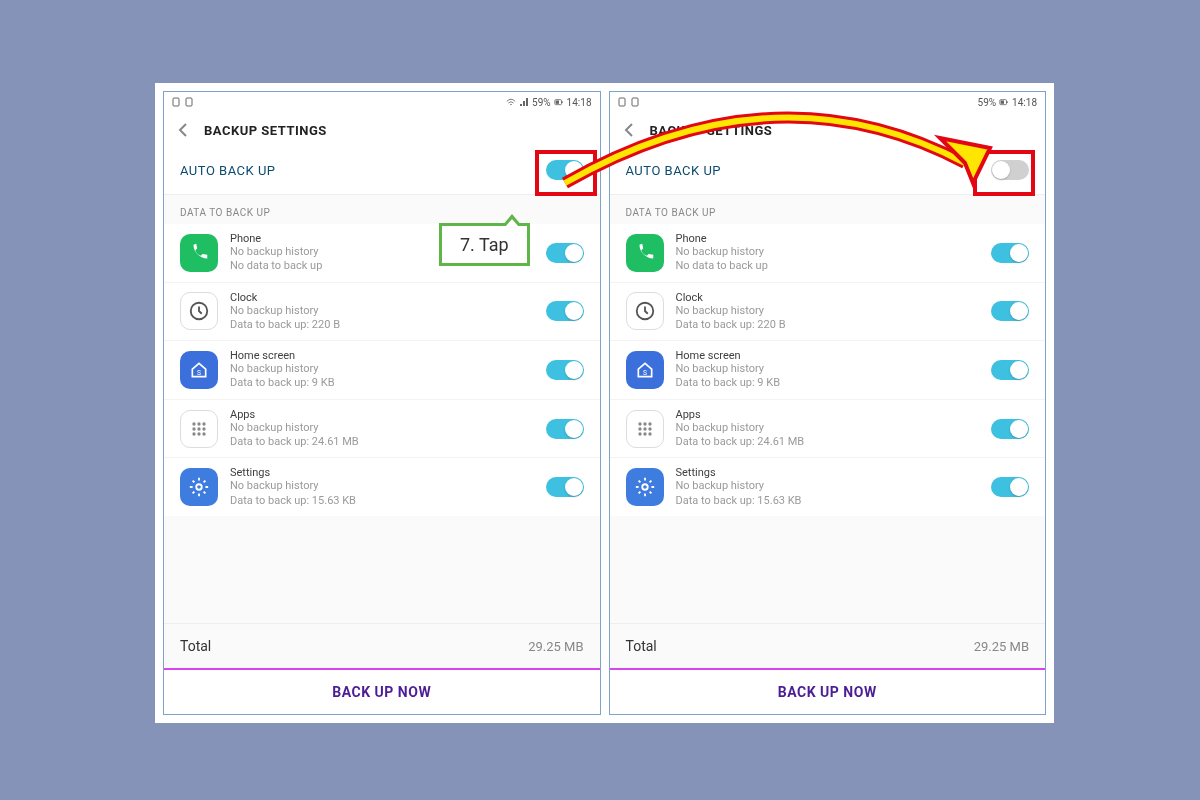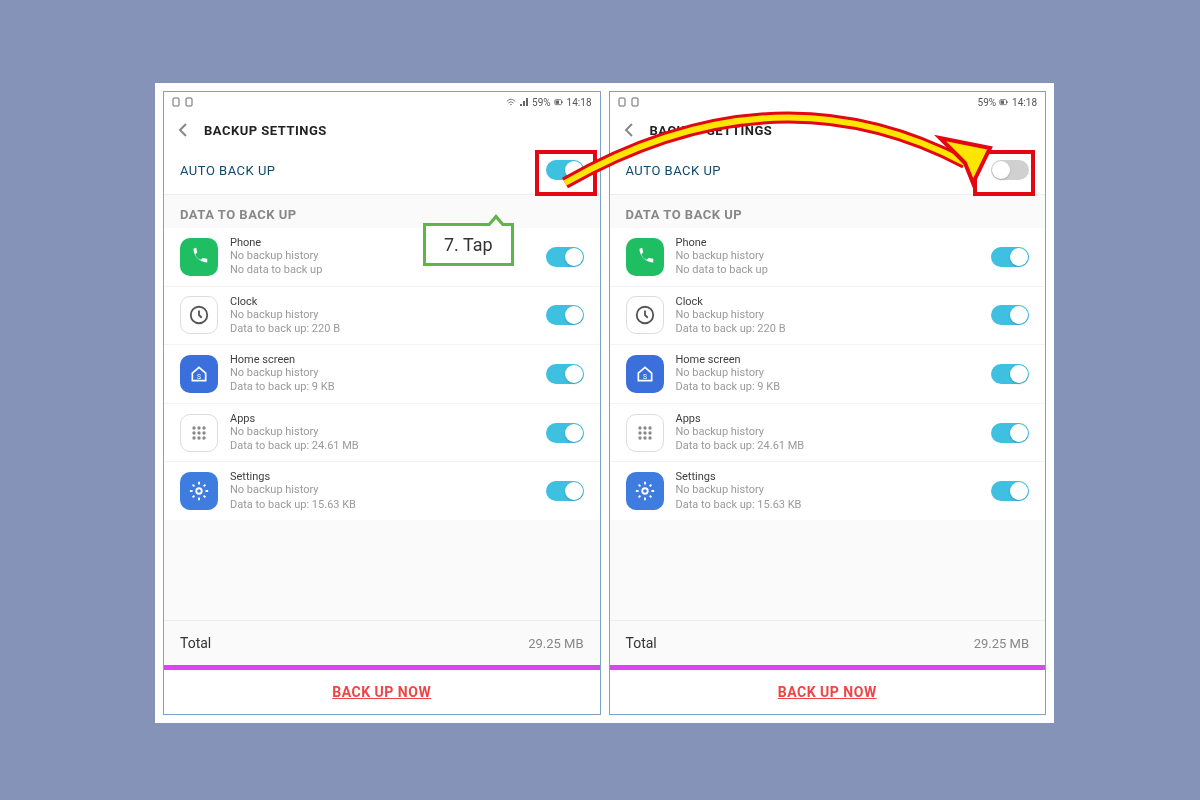--- a/index.html
+++ b/index.html
@@ -83,26 +83,25 @@
     border-bottom: 1px solid #eee;
   }
   .auto-row .label {
     font-size: 13px;
     color: #0c4a6e;
     letter-spacing: 0.5px;
   }
 
   
   .section-heading {
-    font-size: 13px;
+    font-size: 10px;
     color: #888;
     letter-spacing: 0.5px;
     padding: 12px 16px 6px 16px;
     background: #fafafa;
-    font-weight: bold;
   }
 
   
   .item {
     display: flex;
     align-items: center;
     padding: 8px 16px;
     background: #fff;
   }
   .item + .item { border-top: 1px solid #f3f3f3; }
@@ -160,23 +159,22 @@
   .total-row .tval { font-size: 13px; color: #888; margin-left: 32px; }
 
   
   .bottom-btn {
     text-align: center;
     padding: 14px 0;
     font-size: 14px;
     font-weight: 700;
     letter-spacing: 0.5px;
     background: #fff;
-    border-top: 5px solid #d946ef;
-    color: #ef4444;
-    text-decoration: underline;
+    border-top: 2px solid #d946ef;
+    color: #4c1d95;
   }
 
   
   .ic-phone { background: #1fbe63; }
   .ic-clock { background: #fff; border: 1px solid #ddd; }
   .ic-home { background: #3a6fdc; }
   .ic-apps { background: #fff; border: 1px solid #ddd; }
   .ic-settings { background: #3f7ce0; }
 
   
@@ -531,17 +529,17 @@
 
   <div class="highlight-box" style="left:380px; top:67px; width:62px; height:46px;"></div>
   <div class="highlight-box" style="left:818px; top:67px; width:62px; height:46px;"></div>
 
   <svg class="arrow-svg" style="left:370px; top:10px; width:500px; height:130px;" viewBox="0 0 500 130">
     <path d="M 40 90 Q 250 -30 440 70" fill="none" stroke="#e30613" stroke-width="12"></path>
     <path d="M 40 90 Q 250 -30 440 70" fill="none" stroke="#ffe600" stroke-width="6"></path>
     <polygon points="440,70 415,45 465,55 448,90" fill="#ffe600" stroke="#e30613" stroke-width="4"></polygon>
   </svg>
 
-  <div class="callout" style="left:268px; top:140px;">
+  <div class="callout" style="left:284px; top:140px;">
     <span>7. Tap</span>
   </div>
 
 </div>
 
 </body></html>

